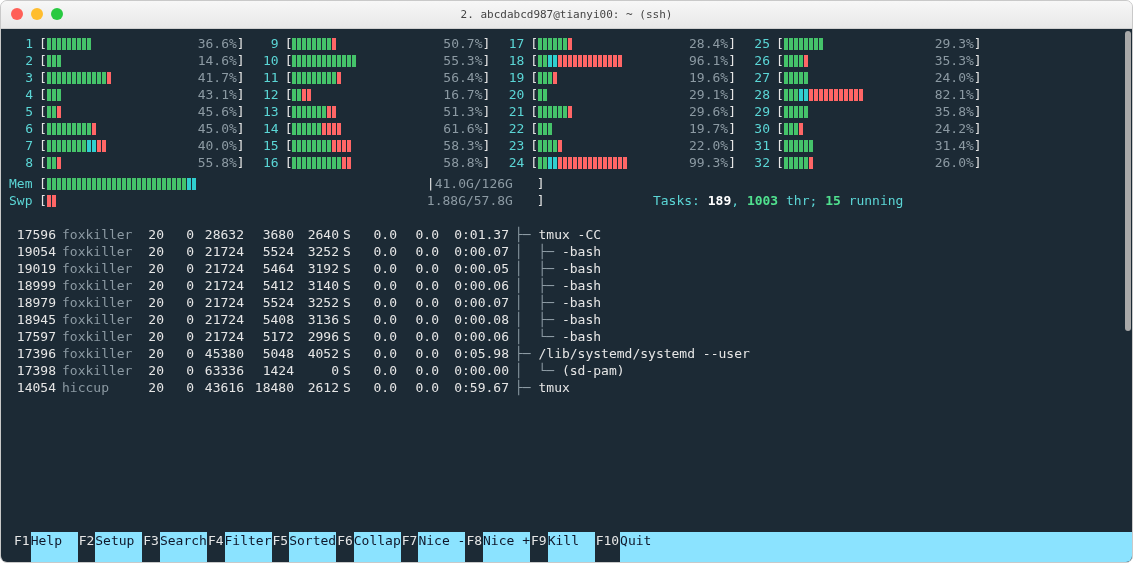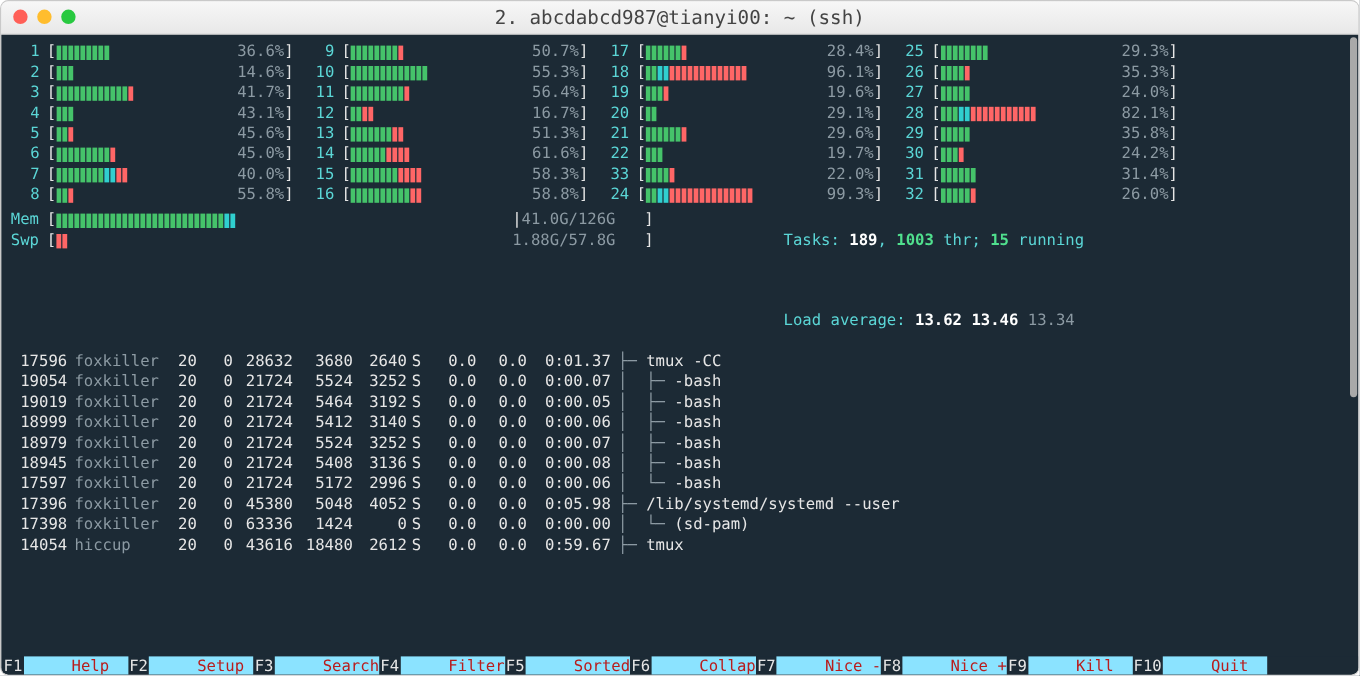--- a/index.html
+++ b/index.html
@@ -20,21 +20,21 @@
     --dim:#8c9aa3;
   }
   *{box-sizing:border-box;}
   html,body{margin:0;padding:0;background:#fff;}
   body{font-family:"Menlo","Consolas",monospace;font-size:13px;line-height:17px;color:var(--fg);}
   .window{width:1133px;height:563px;background:var(--title-bg);border:1px solid #c9c9c9;border-radius:7px;overflow:hidden;position:relative;}
   .titlebar{height:28px;display:flex;align-items:center;justify-content:center;position:relative;background:linear-gradient(#f7f7f7,#e8e8e8);border-bottom:1px solid #cfcfcf;}
   .lights{position:absolute;left:10px;top:7px;display:flex;gap:8px;}
   .light{width:12px;height:12px;border-radius:50%;}
   .light.r{background:#ff5f57;} .light.y{background:#ffbd2e;} .light.g{background:#28c940;}
-  .titlebar .title{color:var(--title-text);font-size:16px;}
+  .titlebar .title{color:var(--title-text);font-size:11px;}
   .term{background:var(--bg);height:535px;overflow:hidden;position:relative;padding:6px 8px 0 8px;}
   .scrollbar{position:absolute;right:1px;top:2px;width:6px;height:530px;background:transparent;}
   .scrollbar .thumb{position:absolute;top:0;width:6px;height:300px;background:#a9a9a9;border-radius:3px;}
 
   
   .meters{display:flex;gap:14px;margin-bottom:4px;}
   .col{display:flex;flex-direction:column;gap:0;}
   .cpu-row{display:flex;align-items:center;white-space:pre;}
   .idx{color:var(--cyan);width:30px;display:inline-block;text-align:right;padding-right:6px;}
   .br{color:var(--fg);}
@@ -72,23 +72,23 @@
   .cpu{display:inline-block;width:42px;text-align:right;}
   .mem{display:inline-block;width:42px;text-align:right;}
   .time{display:inline-block;width:70px;text-align:right;}
   .cmd{display:inline-block;padding-left:6px;}
   .virt, .res, .shr{color:#e6e6e6;}
   .tree{color:#8c9aa3;}
   .sel .tree, .sel .user, .sel .pid, .sel .virt, .sel .res, .sel .shr,
   .sel .pri, .sel .ni, .sel .st, .sel .cpu, .sel .mem, .sel .time, .sel .cmd{color:#103040;}
 
   
-  .footer{position:absolute;left:1px;right:0;bottom:0;height:17px;background:var(--bg);white-space:pre;display:flex;align-items:center;}
+  .footer{position:absolute;left:12px;right:0;bottom:0;height:32px;background:var(--bg);white-space:pre;display:flex;}
   .fkey{color:#e6e6e6;padding:0 1px;}
-  .flabel{background:var(--foot);color:#b91c1c;display:inline-block;padding-left:40px;}
+  .flabel{background:var(--foot);color:#0f172a;display:inline-block;}
   .ffill{background:var(--foot);flex:1;}
 </style>
 </head>
 <body>
 
 <div class="window">
   <div class="titlebar">
     <div class="lights">
       <div class="light r"></div>
       <div class="light y"></div>
@@ -124,21 +124,21 @@
             <div class="cpu-row"><span class="idx">15</span><span class="br">[</span><span class="bar"><span class="ticks"><span class="tick tg"></span><span class="tick tg"></span><span class="tick tg"></span><span class="tick tg"></span><span class="tick tg"></span><span class="tick tg"></span><span class="tick tg"></span><span class="tick tg"></span><span class="tick tr"></span><span class="tick tr"></span><span class="tick tr"></span><span class="tick tr"></span></span></span><span class="pct">58.3%</span><span class="br">]</span></div>
             <div class="cpu-row"><span class="idx">16</span><span class="br">[</span><span class="bar"><span class="ticks"><span class="tick tg"></span><span class="tick tg"></span><span class="tick tg"></span><span class="tick tg"></span><span class="tick tg"></span><span class="tick tg"></span><span class="tick tg"></span><span class="tick tg"></span><span class="tick tg"></span><span class="tick tg"></span><span class="tick tr"></span><span class="tick tr"></span></span></span><span class="pct">58.8%</span><span class="br">]</span></div>
           </div>
         <div class="col" id="cpu-col-2">
             <div class="cpu-row"><span class="idx">17</span><span class="br">[</span><span class="bar"><span class="ticks"><span class="tick tg"></span><span class="tick tg"></span><span class="tick tg"></span><span class="tick tg"></span><span class="tick tg"></span><span class="tick tg"></span><span class="tick tr"></span></span></span><span class="pct">28.4%</span><span class="br">]</span></div>
             <div class="cpu-row"><span class="idx">18</span><span class="br">[</span><span class="bar"><span class="ticks"><span class="tick tg"></span><span class="tick tg"></span><span class="tick tc"></span><span class="tick tc"></span><span class="tick tr"></span><span class="tick tr"></span><span class="tick tr"></span><span class="tick tr"></span><span class="tick tr"></span><span class="tick tr"></span><span class="tick tr"></span><span class="tick tr"></span><span class="tick tr"></span><span class="tick tr"></span><span class="tick tr"></span><span class="tick tr"></span><span class="tick tr"></span></span></span><span class="pct">96.1%</span><span class="br">]</span></div>
             <div class="cpu-row"><span class="idx">19</span><span class="br">[</span><span class="bar"><span class="ticks"><span class="tick tg"></span><span class="tick tg"></span><span class="tick tg"></span><span class="tick tr"></span></span></span><span class="pct">19.6%</span><span class="br">]</span></div>
             <div class="cpu-row"><span class="idx">20</span><span class="br">[</span><span class="bar"><span class="ticks"><span class="tick tg"></span><span class="tick tg"></span></span></span><span class="pct">29.1%</span><span class="br">]</span></div>
             <div class="cpu-row"><span class="idx">21</span><span class="br">[</span><span class="bar"><span class="ticks"><span class="tick tg"></span><span class="tick tg"></span><span class="tick tg"></span><span class="tick tg"></span><span class="tick tg"></span><span class="tick tg"></span><span class="tick tr"></span></span></span><span class="pct">29.6%</span><span class="br">]</span></div>
             <div class="cpu-row"><span class="idx">22</span><span class="br">[</span><span class="bar"><span class="ticks"><span class="tick tg"></span><span class="tick tg"></span><span class="tick tg"></span></span></span><span class="pct">19.7%</span><span class="br">]</span></div>
-            <div class="cpu-row"><span class="idx">33</span><span class="br">[</span><span class="bar"><span class="ticks"><span class="tick tg"></span><span class="tick tg"></span><span class="tick tg"></span><span class="tick tg"></span><span class="tick tr"></span></span></span><span class="pct">22.0%</span><span class="br">]</span></div>
+            <div class="cpu-row"><span class="idx">23</span><span class="br">[</span><span class="bar"><span class="ticks"><span class="tick tg"></span><span class="tick tg"></span><span class="tick tg"></span><span class="tick tg"></span><span class="tick tr"></span></span></span><span class="pct">22.0%</span><span class="br">]</span></div>
             <div class="cpu-row"><span class="idx">24</span><span class="br">[</span><span class="bar"><span class="ticks"><span class="tick tg"></span><span class="tick tg"></span><span class="tick tc"></span><span class="tick tc"></span><span class="tick tr"></span><span class="tick tr"></span><span class="tick tr"></span><span class="tick tr"></span><span class="tick tr"></span><span class="tick tr"></span><span class="tick tr"></span><span class="tick tr"></span><span class="tick tr"></span><span class="tick tr"></span><span class="tick tr"></span><span class="tick tr"></span><span class="tick tr"></span><span class="tick tr"></span></span></span><span class="pct">99.3%</span><span class="br">]</span></div>
           </div>
         <div class="col" id="cpu-col-3">
             <div class="cpu-row"><span class="idx">25</span><span class="br">[</span><span class="bar"><span class="ticks"><span class="tick tg"></span><span class="tick tg"></span><span class="tick tg"></span><span class="tick tg"></span><span class="tick tg"></span><span class="tick tg"></span><span class="tick tg"></span><span class="tick tg"></span></span></span><span class="pct">29.3%</span><span class="br">]</span></div>
             <div class="cpu-row"><span class="idx">26</span><span class="br">[</span><span class="bar"><span class="ticks"><span class="tick tg"></span><span class="tick tg"></span><span class="tick tg"></span><span class="tick tg"></span><span class="tick tr"></span></span></span><span class="pct">35.3%</span><span class="br">]</span></div>
             <div class="cpu-row"><span class="idx">27</span><span class="br">[</span><span class="bar"><span class="ticks"><span class="tick tg"></span><span class="tick tg"></span><span class="tick tg"></span><span class="tick tg"></span><span class="tick tg"></span></span></span><span class="pct">24.0%</span><span class="br">]</span></div>
             <div class="cpu-row"><span class="idx">28</span><span class="br">[</span><span class="bar"><span class="ticks"><span class="tick tg"></span><span class="tick tg"></span><span class="tick tg"></span><span class="tick tc"></span><span class="tick tc"></span><span class="tick tr"></span><span class="tick tr"></span><span class="tick tr"></span><span class="tick tr"></span><span class="tick tr"></span><span class="tick tr"></span><span class="tick tr"></span><span class="tick tr"></span><span class="tick tr"></span><span class="tick tr"></span><span class="tick tr"></span></span></span><span class="pct">82.1%</span><span class="br">]</span></div>
             <div class="cpu-row"><span class="idx">29</span><span class="br">[</span><span class="bar"><span class="ticks"><span class="tick tg"></span><span class="tick tg"></span><span class="tick tg"></span><span class="tick tg"></span><span class="tick tg"></span></span></span><span class="pct">35.8%</span><span class="br">]</span></div>
             <div class="cpu-row"><span class="idx">30</span><span class="br">[</span><span class="bar"><span class="ticks"><span class="tick tg"></span><span class="tick tg"></span><span class="tick tg"></span><span class="tick tr"></span></span></span><span class="pct">24.2%</span><span class="br">]</span></div>
             <div class="cpu-row"><span class="idx">31</span><span class="br">[</span><span class="bar"><span class="ticks"><span class="tick tg"></span><span class="tick tg"></span><span class="tick tg"></span><span class="tick tg"></span><span class="tick tg"></span><span class="tick tg"></span></span></span><span class="pct">31.4%</span><span class="br">]</span></div>
@@ -153,23 +153,20 @@
           <span class="memlbl">Mem</span><span class="br">[</span><span class="membar" id="mem-bar"><span class="ticks"><span class="tick tg"></span><span class="tick tg"></span><span class="tick tg"></span><span class="tick tg"></span><span class="tick tg"></span><span class="tick tg"></span><span class="tick tg"></span><span class="tick tg"></span><span class="tick tg"></span><span class="tick tg"></span><span class="tick tg"></span><span class="tick tg"></span><span class="tick tg"></span><span class="tick tg"></span><span class="tick tg"></span><span class="tick tg"></span><span class="tick tg"></span><span class="tick tg"></span><span class="tick tg"></span><span class="tick tg"></span><span class="tick tg"></span><span class="tick tg"></span><span class="tick tg"></span><span class="tick tg"></span><span class="tick tg"></span><span class="tick tg"></span><span class="tick tg"></span><span class="tick tg"></span><span class="tick tc"></span><span class="tick tc"></span></span></span><span class="memval"><span class="br">|</span><span>41.0G/126G</span></span><span class="br">]</span>
         </div>
         <div class="memrow">
           <span class="memlbl">Swp</span><span class="br">[</span><span class="membar" id="swp-bar"><span class="ticks"><span class="tick tr"></span><span class="tick tr"></span></span></span><span class="memval">1.88G/57.8G</span><span class="br">]</span>
         </div>
       </div>
       <div class="sysinfo">
         <div class="line">
           <span class="lbl">Tasks: </span><span class="bold">189</span><span class="lbl">, </span><span class="thr">1003</span><span class="lbl"> thr; </span><span class="run">15</span><span class="lbl"> running</span>
         </div>
-        <div class="line">
-          <span class="lbl">Load average: </span><span class="bold">13.62</span> <span class="bold">13.46</span> <span class="dimnum">13.34</span>
-        </div>
       </div>
     </div>
 
 
     <div id="process-body">
         <div class="prow"><span class="pid">17596</span><span class="user dim">foxkiller</span><span class="pri">20</span><span class="ni">0</span><span class="virt">28632</span><span class="res">3680</span><span class="shr">2640</span><span class="st">S</span><span class="cpu">0.0</span><span class="mem">0.0</span><span class="time">0:01.37</span><span class="cmd"><span class="tree">├─ </span>tmux -CC</span></div>
         <div class="prow"><span class="pid">19054</span><span class="user dim">foxkiller</span><span class="pri">20</span><span class="ni">0</span><span class="virt">21724</span><span class="res">5524</span><span class="shr">3252</span><span class="st">S</span><span class="cpu">0.0</span><span class="mem">0.0</span><span class="time">0:00.07</span><span class="cmd"><span class="tree">│  ├─ </span>-bash</span></div>
         <div class="prow"><span class="pid">19019</span><span class="user dim">foxkiller</span><span class="pri">20</span><span class="ni">0</span><span class="virt">21724</span><span class="res">5464</span><span class="shr">3192</span><span class="st">S</span><span class="cpu">0.0</span><span class="mem">0.0</span><span class="time">0:00.05</span><span class="cmd"><span class="tree">│  ├─ </span>-bash</span></div>
         <div class="prow"><span class="pid">18999</span><span class="user dim">foxkiller</span><span class="pri">20</span><span class="ni">0</span><span class="virt">21724</span><span class="res">5412</span><span class="shr">3140</span><span class="st">S</span><span class="cpu">0.0</span><span class="mem">0.0</span><span class="time">0:00.06</span><span class="cmd"><span class="tree">│  ├─ </span>-bash</span></div>
         <div class="prow"><span class="pid">18979</span><span class="user dim">foxkiller</span><span class="pri">20</span><span class="ni">0</span><span class="virt">21724</span><span class="res">5524</span><span class="shr">3252</span><span class="st">S</span><span class="cpu">0.0</span><span class="mem">0.0</span><span class="time">0:00.07</span><span class="cmd"><span class="tree">│  ├─ </span>-bash</span></div>

